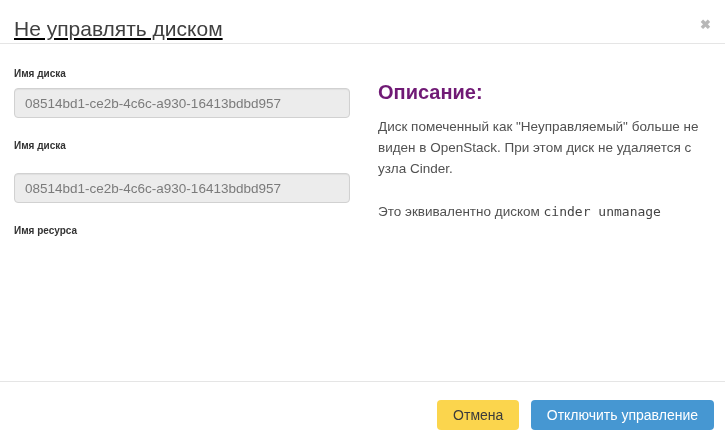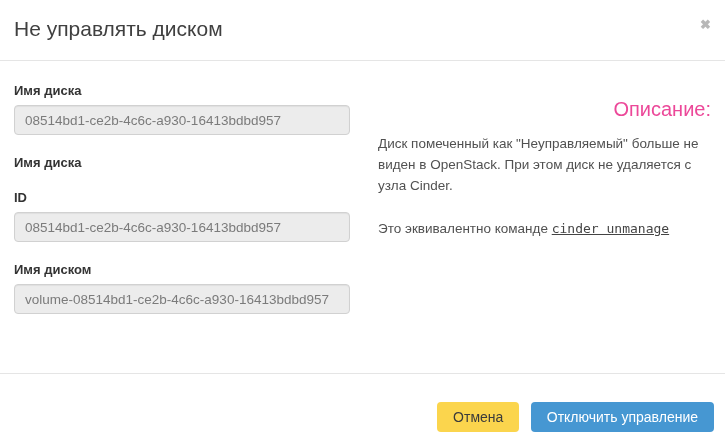--- a/index.html
+++ b/index.html
@@ -25,23 +25,24 @@
   .modal {
     width: 725px;
     height: 433px;
     background: #ffffff;
     display: flex;
     flex-direction: column;
   }
   
   .modal-header {
     position: relative;
-    padding: 15px 14px 17px 14px;
+    padding: 15px 14px 0 14px;
     border-bottom: 1px solid var(--divider);
     flex: 0 0 auto;
+    text-decoration: underline;
   }
   .modal-title {
     font-size: 21px;
     font-weight: 400;
     color: var(--title-text);
     line-height: 28px;
   }
   .close-btn {
     position: absolute;
     top: 16px;
@@ -62,21 +63,21 @@
     padding: 22px 14px 0 14px;
   }
   .form-col {
     width: 336px;
     flex: 0 0 336px;
     margin-right: 28px;
   }
   .form-group { margin-bottom: 20px; }
   .form-group label {
     display: block;
-    font-size: 13px;
+    font-size: 10px;
     font-weight: 700;
     color: var(--label-text);
     margin-bottom: 7px;
     line-height: 15px;
   }
   .form-group input {
     display: block;
     width: 336px;
     height: 30px;
     background: var(--input-bg);
@@ -87,47 +88,45 @@
     font-family: "Liberation Sans", "DejaVu Sans", sans-serif;
     font-size: 13.5px;
     color: var(--input-text);
   }
   .desc-col {
     flex: 1 1 auto;
     padding-right: 0;
   }
   .desc-heading {
     font-size: 20px;
-    font-weight: 400;
-    color: #ec4899;
+    font-weight: 700;
+    color: #701a75;
     margin: 14px 0 13px 0;
     line-height: 24px;
-    text-align: right;
   }
   .desc-col p {
     font-size: 13.5px;
     color: var(--body-text);
     line-height: 1.55;
     margin: 0 0 22px 0;
     max-width: 335px;
   }
   .desc-col code {
     font-family: "DejaVu Sans Mono", "Liberation Mono", monospace;
     font-size: 13px;
     color: #444444;
     background: transparent;
-    text-decoration: underline;
   }
   
   .modal-footer {
     flex: 0 0 auto;
     border-top: 1px solid var(--divider);
-    padding: 28px 11px 18px 11px;
+    padding: 18px 11px 18px 11px;
     text-align: right;
-    height: 60px;
+    height: 52px;
   }
   .btn {
     display: inline-block;
     border: none;
     border-radius: 4px;
     font-family: "Liberation Sans", "DejaVu Sans", sans-serif;
     font-size: 14px;
     line-height: 20px;
     padding: 5px 16px;
     cursor: pointer;
@@ -157,33 +156,31 @@
 
     <div class="form-col">
       <div class="form-group">
         <label>Имя диска</label>
         <input type="text" readonly="" disabled="" value="08514bd1-ce2b-4c6c-a930-16413bdbd957" style="">
       </div>
       <div class="form-group">
         <label>Имя диска</label>
       </div>
       <div class="form-group">
-        <label>ID</label>
         <input type="text" readonly="" disabled="" value="08514bd1-ce2b-4c6c-a930-16413bdbd957" style="">
       </div>
       <div class="form-group">
-        <label>Имя диском</label>
-        <input type="text" readonly="" disabled="" value="volume-08514bd1-ce2b-4c6c-a930-16413bdbd957" style="">
+        <label>Имя ресурса</label>
       </div>
     </div>
 
     <div class="desc-col">
       <h3 class="desc-heading">Описание:</h3>
       <p>Диск помеченный как "Неуправляемый" больше не виден в OpenStack. При этом диск не удаляется с узла Cinder.</p>
-      <p><span>Это эквивалентно команде </span><code>cinder unmanage</code></p>
+      <p><span>Это эквивалентно диском </span><code>cinder unmanage</code></p>
     </div>
 
   </div>
 
   <div class="modal-footer">
     <button class="btn btn-cancel">Отмена</button>
     <button class="btn btn-submit">Отключить управление</button>
   </div>
 
 </div>

